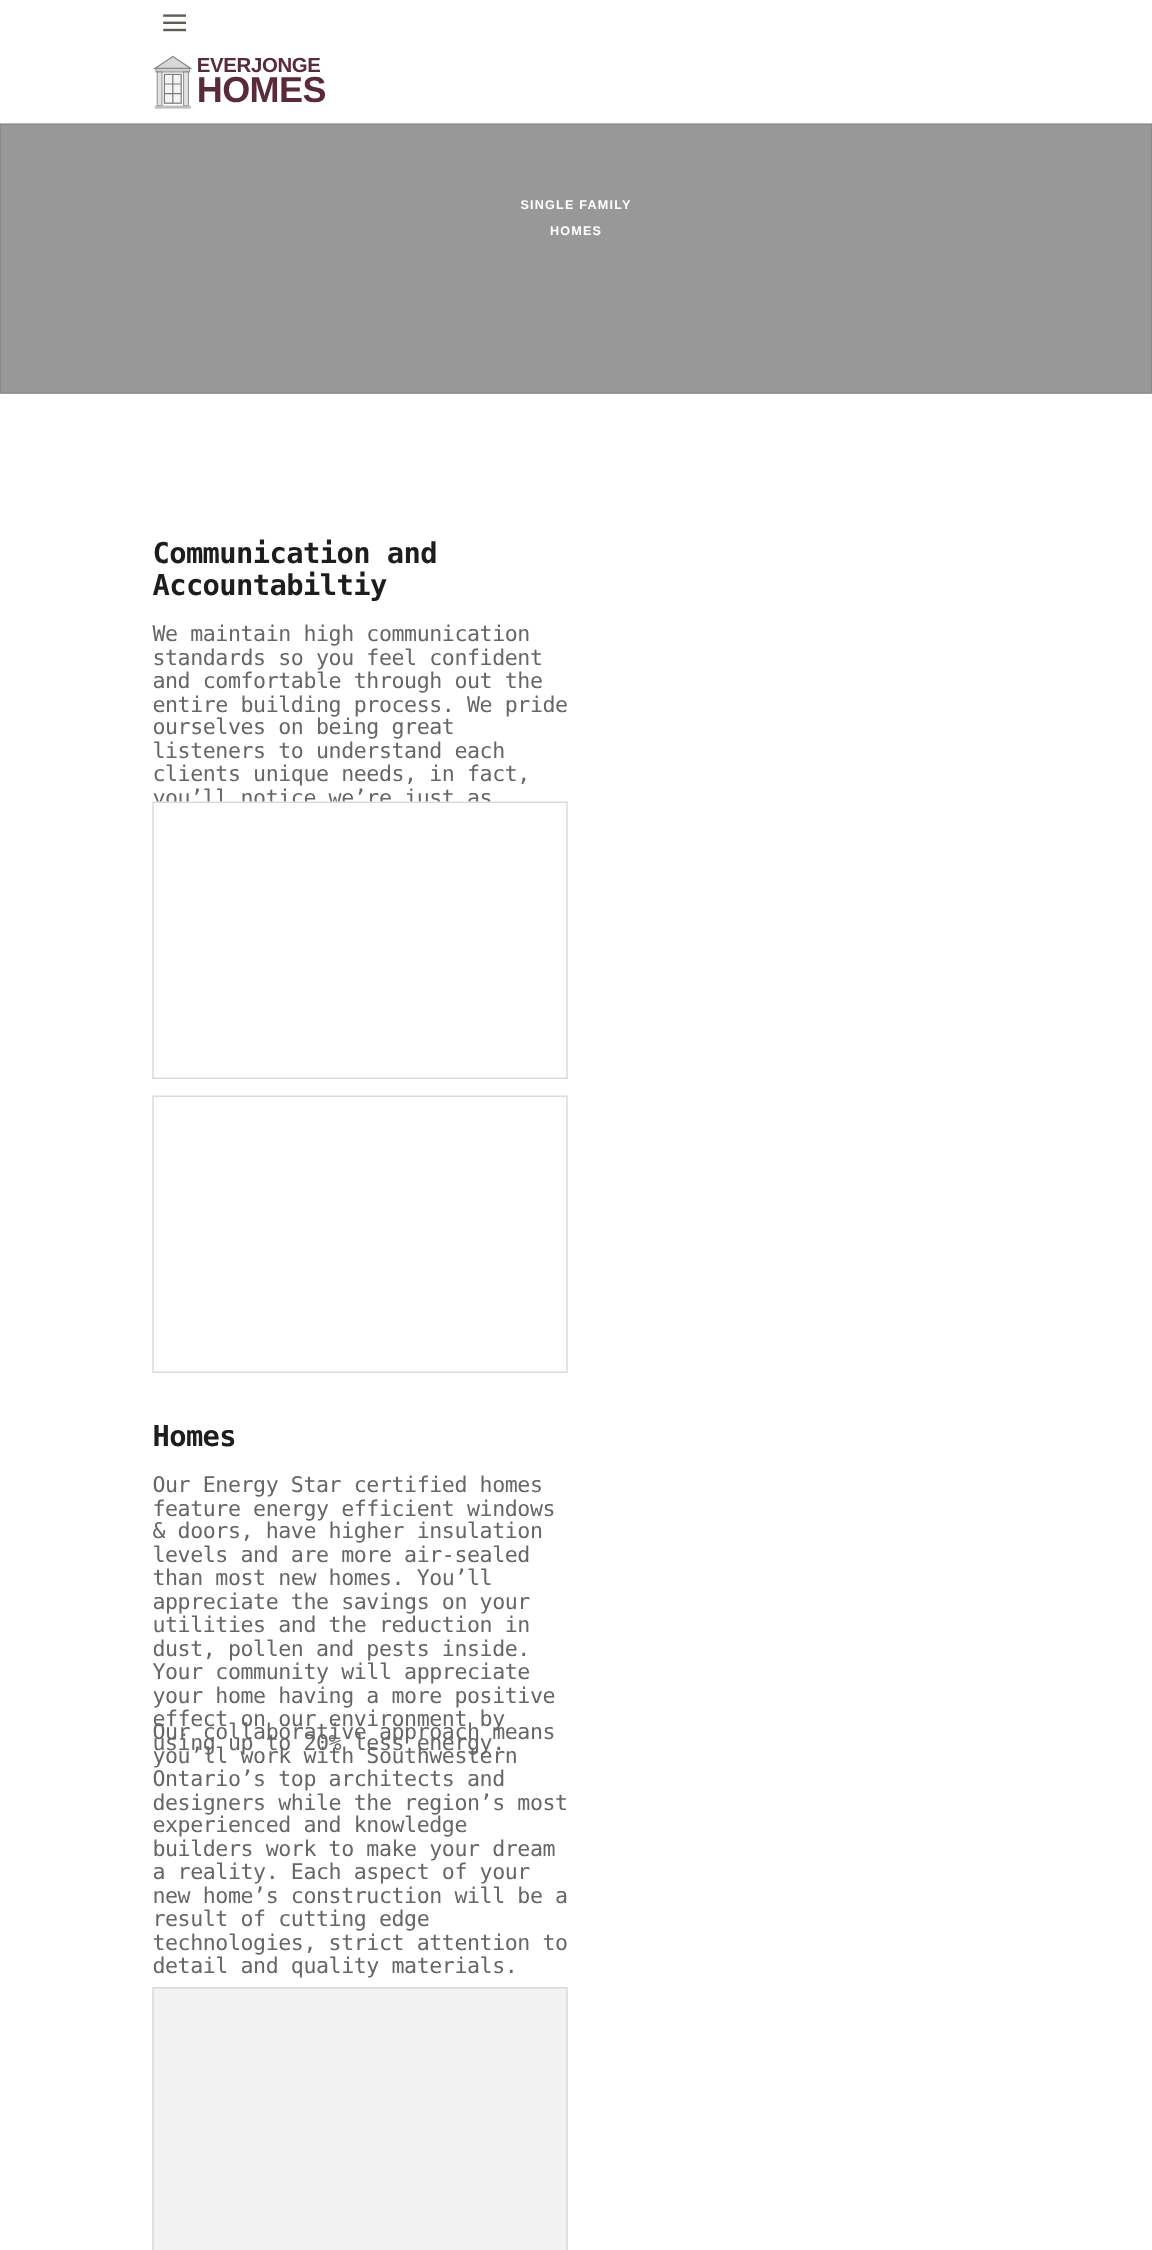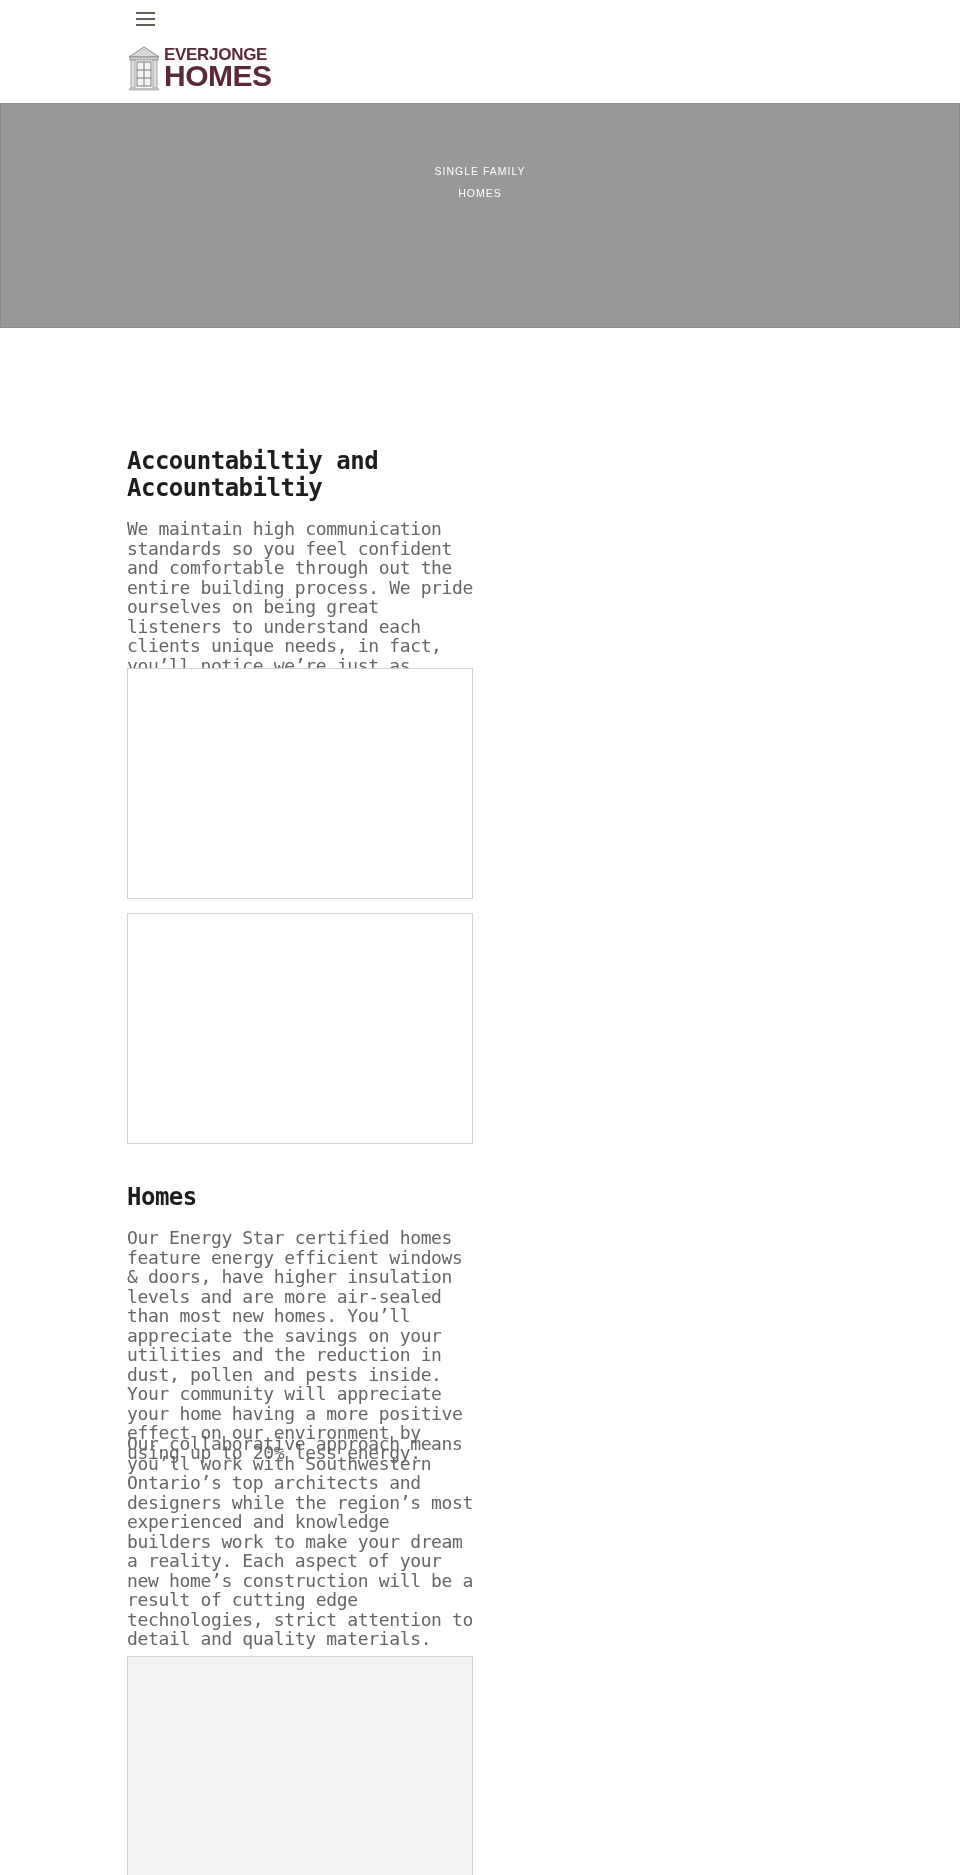--- a/index.html
+++ b/index.html
@@ -9,21 +9,21 @@
   .hamburger span { position: absolute; left: 0; width: 19px; height: 1.5px; background: #5c6052; }
   .hamburger span:nth-child(1){ top: 3px; }
   .hamburger span:nth-child(2){ top: 9px; }
   .hamburger span:nth-child(3){ top: 15px; }
   .logo { position: absolute; left: 127px; top: 44px; width: 148px; height: 48px; display: flex; align-items: center; }
   .logo-emblem { width: 34px; height: 46px; margin-right: 3px; }
   .logo-text { display: flex; flex-direction: column; line-height: 1; color: #5a2a3a; font-family: Liberation Sans, sans-serif; }
   .logo-top { font-size: 17px; font-weight: bold; letter-spacing: -0.3px; }
   .logo-bottom { font-size: 30px; font-weight: bold; letter-spacing: -0.5px; margin-top: -2px; }
   .hero { position: absolute; left: 0; top: 103px; width: 958px; height: 223px; background: #989898; border: 1px solid #8a8a8a; }
-  .hero-link { position: absolute; left: 0; width: 100%; text-align: center; color: #ffffff; font-family: "Liberation Sans", sans-serif; font-weight: normal; font-size: 10.5px; letter-spacing: 1px; text-decoration: none; cursor: pointer; }
+  .hero-link { position: absolute; left: 0; width: 100%; text-align: center; color: #ffffff; font-family: "Liberation Sans", sans-serif; font-weight: bold; font-size: 10.5px; letter-spacing: 1px; text-decoration: none; cursor: pointer; }
   h2 { margin: 0; font-family: "DejaVu Sans Mono", monospace; font-weight: bold; font-size: 24px; line-height: 27px; color: #1d1d1d; letter-spacing: -0.5px; }
   p.body { margin: 17px 0 0 0; font-family: "DejaVu Sans Mono", monospace; font-size: 18px; line-height: 19.5px; color: #666; letter-spacing: -0.35px; }
   .frame { position: absolute; left: 127px; width: 344px; border: 1px solid #d3d3d3; background: #fff; }
   .sec { position: absolute; left: 127px; width: 350px; }
 </style>
 </head>
 <body>
 
 <div class="header">
   <div class="hamburger">
@@ -50,21 +50,21 @@
   </div>
 </div>
 
 <div class="hero">
   <a class="hero-link" style="top:61px;">SINGLE FAMILY</a>
   <a class="hero-link" style="top:83px;">HOMES</a>
 </div>
 
 <div class="sec" style="top:448px;">
   <h2>
-    <span>Accountabiltiy and</span><br>
+    <span>Communication and</span><br>
     <span>Accountabiltiy</span>
   </h2>
   <p class="body">We maintain high communication standards so you feel confident and comfortable through out the entire building process. We pride ourselves on being great listeners to understand each clients unique needs, in fact, you’ll notice we’re just as passionate about building your dream home as you are.</p>
 </div>
 
 <div class="frame" style="top:668px; height:229px;"></div>
 <div class="frame" style="top:913px; height:229px;"></div>
 
 <div class="sec" style="top:1157px;">
   <h2>

